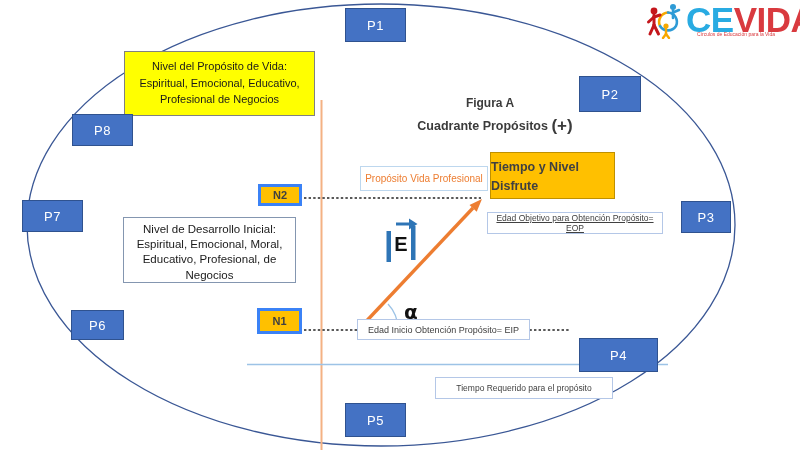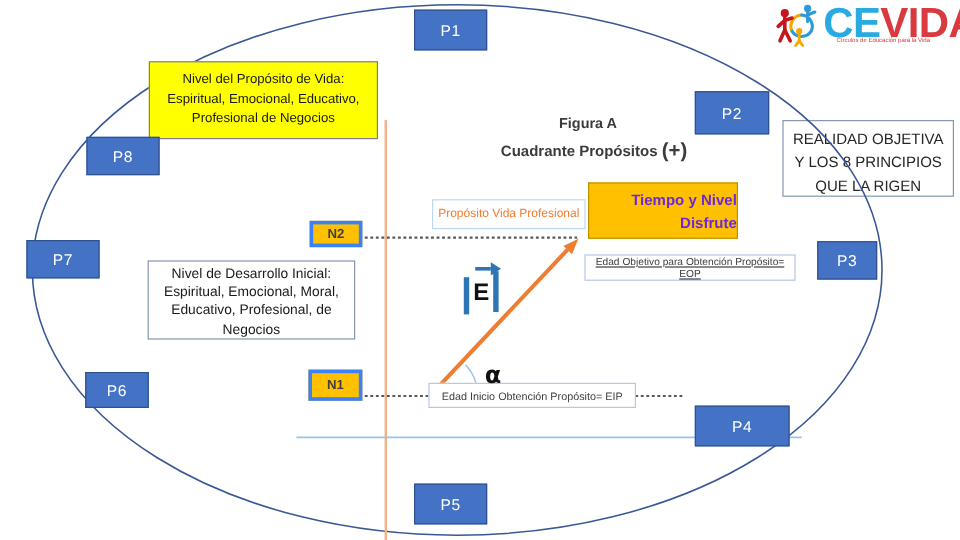--- a/index.html
+++ b/index.html
@@ -33,40 +33,35 @@
   }
   .yellow-note{background:#FFFF00;border:1px solid #808080;font-size:11px;line-height:1.5;padding-top:6px;z-index:2;}
   .desarrollo-note{border:1.5px solid #8496B0;font-size:11.5px;line-height:1.32;padding-top:4px;}
   .realidad-note{border:1.5px solid #8496B0;font-size:12.5px;line-height:1.55;padding-top:6px;z-index:0;color:#262626;}
   .figure-title{position:absolute;z-index:2;text-align:center;color:#3b3b3b;font-weight:bold;}
   .figure-title .l1{font-size:12px;margin-bottom:6px;}
   .figure-title .l2{font-size:12.5px;padding-left:10px;}
   .figure-title .plus{font-size:17px;vertical-align:-1px;}
   .tiempo-nivel{
     position:absolute;z-index:2;background:#FFC000;border:1.5px solid #BF9000;box-sizing:border-box;
-    color:#6d28d9;font-weight:bold;font-size:12.5px;text-align:right;line-height:1.5;padding-top:5px;
+    color:#404040;font-weight:bold;font-size:12.5px;text-align:left;line-height:1.5;padding-top:5px;
   }
   .prop-vida{font-size:10px;color:#ED7D31;border:1px solid #BDD7EE;}
   .alpha-sym{position:absolute;z-index:2;font-family:"DejaVu Sans",sans-serif;font-weight:bold;font-size:20px;color:#111;}
   .e-letter{position:absolute;z-index:2;font-weight:bold;font-size:20px;color:#111;width:18px;text-align:center;}
   .logo-text{position:absolute;z-index:2;font-size:35px;font-weight:bold;letter-spacing:-.5px;line-height:1;}
   .logo-text .ce{color:#29ABE2;}
   .logo-text .vida{color:#D93A3F;}
   .logo-tagline{position:absolute;z-index:2;font-size:5px;color:#D93A3F;width:80px;text-align:center;}
 </style>
 </head>
 <body>
 
 <div class="stage">
 
-  <div class="note realidad-note" style="left:652px;top:100px;width:143px;height:64px;">
-    <div>REALIDAD OBJETIVA</div>
-    <div>Y LOS 8 PRINCIPIOS</div>
-    <div>QUE LA RIGEN</div>
-  </div>
 
   <svg class="svg-layer" width="800" height="450" viewBox="0 0 800 450">
 
     <ellipse cx="381" cy="225" rx="354" ry="221" fill="none" stroke="#3A5795" stroke-width="1.3"></ellipse>
 
     <line x1="321.5" y1="100" x2="321.5" y2="450" stroke="#F4B183" stroke-width="2"></line>
 
     <line x1="247" y1="364.5" x2="668" y2="364.5" stroke="#9DC3E6" stroke-width="1.5"></line>
 
     <line x1="304" y1="198" x2="481" y2="198" stroke="#595959" stroke-width="1.8" stroke-dasharray="2.4 2.2"></line>
@@ -131,20 +126,21 @@
   </div>
 
   <div class="tiempo-nivel" style="left:490px;top:152px;width:125px;height:47px;">
     <div>Tiempo y Nivel</div>
     <div>Disfrute</div>
   </div>
 
   <div class="wbox prop-vida" style="left:360px;top:166px;width:128px;height:25px;">Propósito Vida Profesional</div>
   <div class="wbox" style="left:487px;top:212px;width:176px;height:22px;font-size:8.5px;text-decoration:underline;">Edad Objetivo para Obtención Propósito=  EOP</div>
   <div class="wbox" style="left:357px;top:319px;width:173px;height:21px;font-size:9px;">Edad Inicio Obtención  Propósito= EIP</div>
+  <div class="wbox" style="left:435px;top:377px;width:178px;height:22px;font-size:8.5px;">Tiempo  Requerido para el propósito</div>
 
   <div class="nbox" style="left:258px;top:184px;width:44px;height:22px;">N2</div>
   <div class="nbox" style="left:257px;top:308px;width:45px;height:26px;">N1</div>
 
   <div class="pbox" style="left:345px;top:8px;width:61px;height:34px;">P1</div>
   <div class="pbox" style="left:579px;top:76px;width:62px;height:36px;">P2</div>
   <div class="pbox" style="left:681px;top:201px;width:50px;height:32px;">P3</div>
   <div class="pbox" style="left:579px;top:338px;width:79px;height:34px;">P4</div>
   <div class="pbox" style="left:345px;top:403px;width:61px;height:34px;">P5</div>
   <div class="pbox" style="left:71px;top:310px;width:53px;height:30px;">P6</div>

